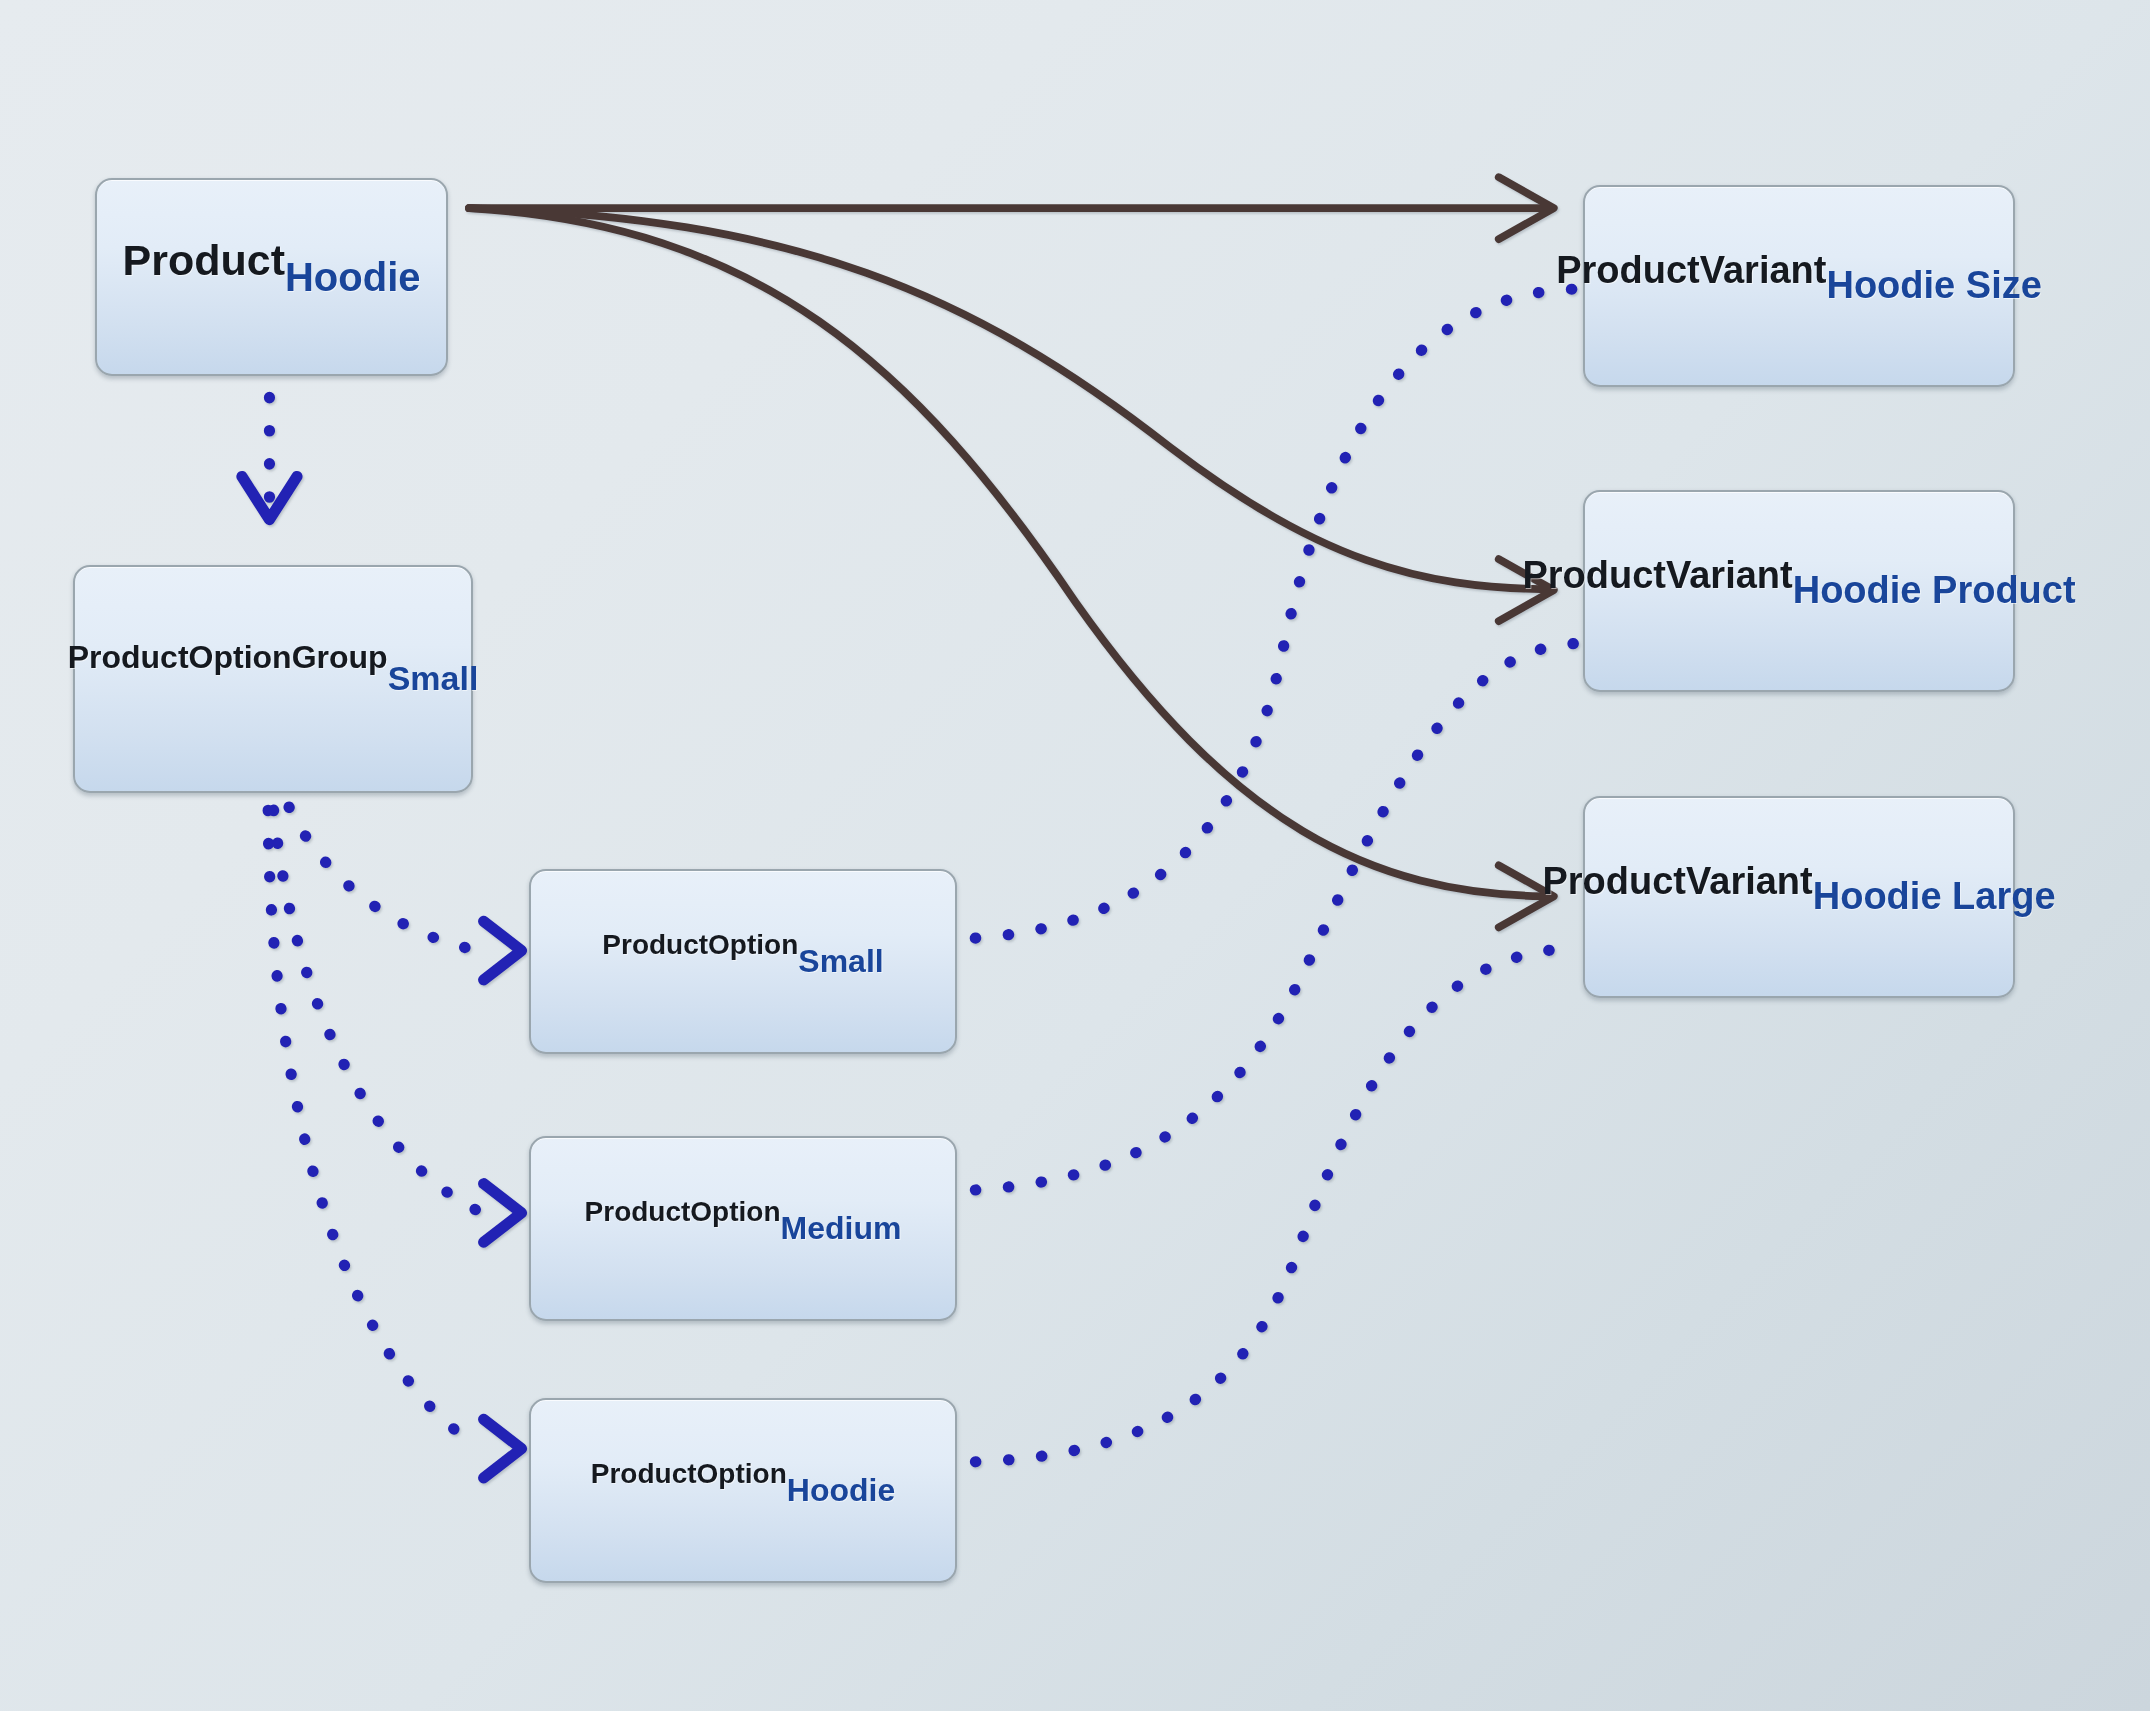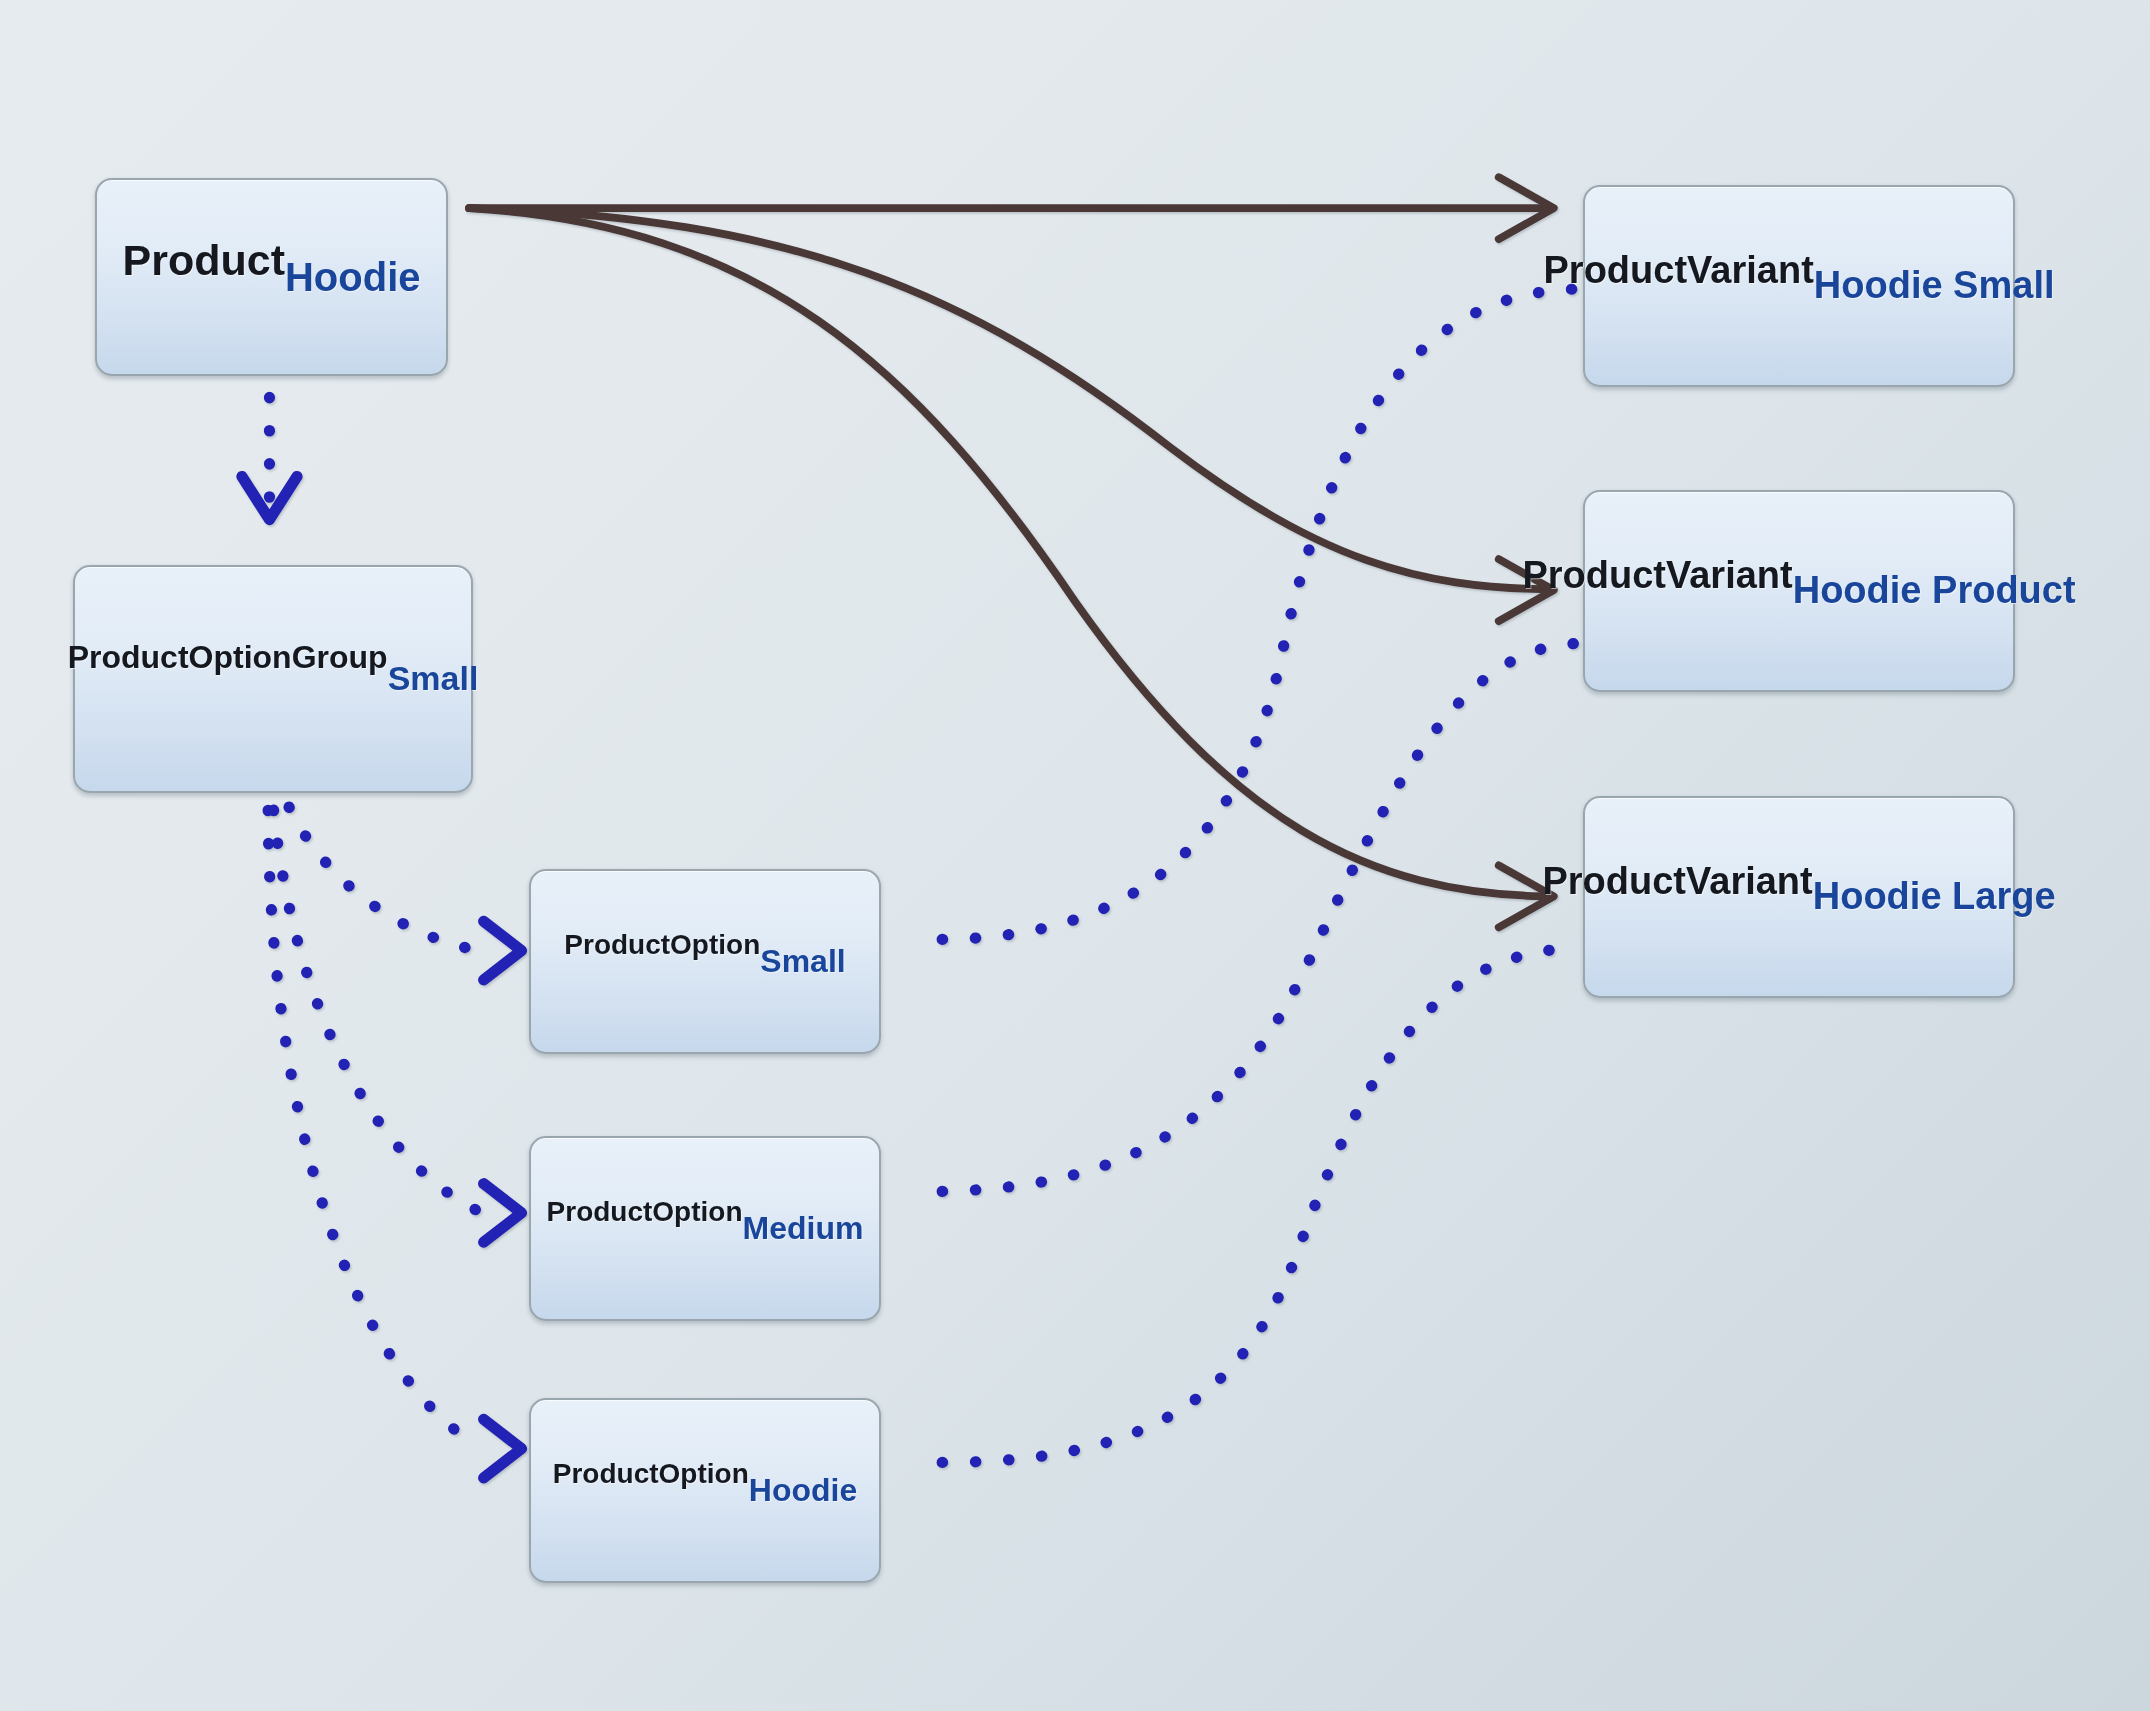--- a/index.html
+++ b/index.html
@@ -54,21 +54,21 @@
   #node-product { left: 95px; top: 178px; width: 353px; height: 198px; }
   #node-product .ntype { font-size: 43px; margin-bottom: 33px; }
   #node-product .nval  { font-size: 40px; }
 
   
   #node-pog { left: 73px; top: 565px; width: 400px; height: 228px; }
   #node-pog .ntype { font-size: 32px; margin-bottom: 43px; }
   #node-pog .nval  { font-size: 34px; }
 
   
-  .po { left: 529px; width: 352px; height: 185px; }
+  .po { left: 529px; width: 428px; height: 185px; }
   .po .ntype { font-size: 28px; margin-bottom: 34px; }
   .po .nval  { font-size: 32px; }
   #node-po-0 { top: 869px; }
   #node-po-1 { top: 1136px; }
   #node-po-2 { top: 1398px; }
 
   
   .pv { left: 1583px; width: 432px; height: 202px; }
   .pv .ntype { font-size: 38px; margin-bottom: 31px; }
   .pv .nval  { font-size: 38px; }
@@ -141,21 +141,21 @@
     <div class="nval">Medium</div>
   </div>
 
   <div class="node po" id="node-po-2">
     <div class="ntype">ProductOption</div>
     <div class="nval">Hoodie</div>
   </div>
 
   <div class="node pv" id="node-pv-0">
     <div class="ntype">ProductVariant</div>
-    <div class="nval">Hoodie Small</div>
+    <div class="nval">Hoodie Size</div>
   </div>
 
   <div class="node pv" id="node-pv-1">
     <div class="ntype">ProductVariant</div>
     <div class="nval">Hoodie Product</div>
   </div>
 
   <div class="node pv" id="node-pv-2">
     <div class="ntype">ProductVariant</div>
     <div class="nval">Hoodie Large</div>

